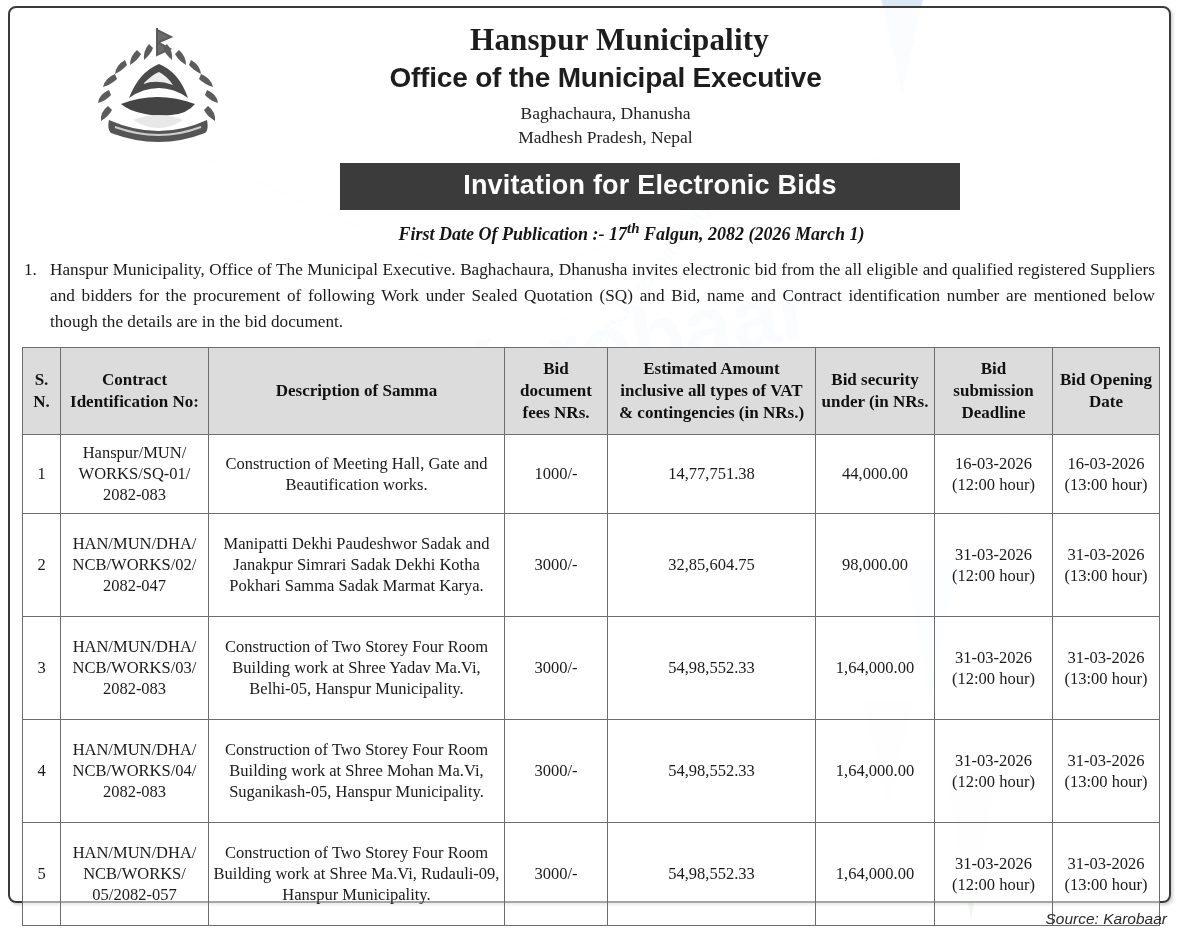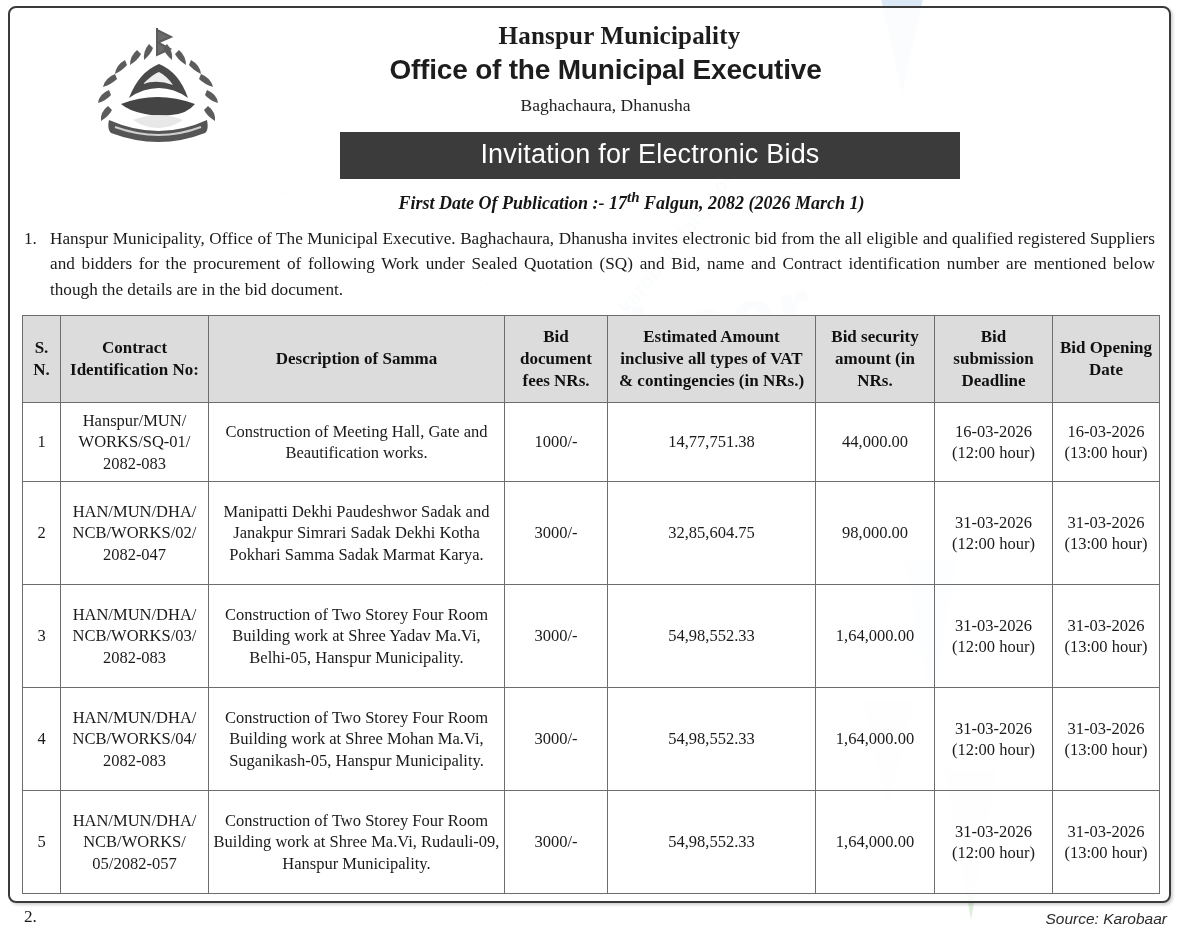--- a/index.html
+++ b/index.html
@@ -72,21 +72,21 @@
     left: 75px;
     top: 12px;
     width: 146px;
     height: 130px;
   }
 
   .org-name {
     text-align:center;
     font-family:"Liberation Serif", serif;
     font-weight:bold;
-    font-size: 25px;
+    font-size: 31px;
     letter-spacing:.2px;
     color:#1d1d1d;
     margin-top: 6px;
     padding-left: 60px;
   }
   .org-office {
     text-align:center;
     font-family:"Liberation Sans", sans-serif;
     font-weight:bold;
     font-size: 28px;
@@ -104,21 +104,21 @@
     color:#222;
   }
 
   .banner {
     margin: 14px auto 0 auto;
     width: 620px;
     background:#3b3b3b;
     color:#ffffff;
     text-align:center;
     font-family:"Liberation Sans", sans-serif;
-    font-weight:normal;
+    font-weight:bold;
     font-size: 27px;
     padding: 7px 0 9px 0;
     letter-spacing:.2px;
     margin-left: 330px;
   }
 
   .pubdate {
     text-align:center;
     font-weight:bold;
     font-style:italic;
@@ -234,20 +234,21 @@
 
           <path d="M24 100 q50 22 98 0 q2 10 -2 13 q-46 18 -94 0 q-4 -4 -2 -13 z" fill="#555"></path>
           <path d="M30 107 q44 16 86 0" stroke="#cfcfcf" stroke-width="2" fill="none"></path>
         </g>
       </svg>
 
       <div class="org-name">Hanspur Municipality</div>
       <div class="org-office">Office of the Municipal Executive</div>
       <div class="org-addr">
         <div>Baghachaura, Dhanusha</div>
+        <div>Madhesh Pradesh, Nepal</div>
       </div>
 
       <div class="banner">Invitation for Electronic Bids</div>
 
       <div class="pubdate">
         <span>First Date Of Publication :- 17</span><sup>th</sup><span> Falgun, 2082 (2026 March 1)</span>
       </div>
     </div>
 
     <div class="para">
@@ -266,21 +267,21 @@
           <col class="c-sub">
           <col class="c-open">
       </colgroup>
       <thead>
         <tr>
           <th>S. N.</th>
           <th>Contract Identification No:</th>
           <th>Description of Samma</th>
           <th>Bid document fees NRs.</th>
           <th>Estimated Amount inclusive all types of VAT &amp; contingencies (in NRs.)</th>
-          <th>Bid security amount (in NRs.</th>
+          <th>Bid security under (in NRs.</th>
           <th>Bid submission Deadline</th>
           <th>Bid Opening Date</th>
         </tr>
       </thead>
       <tbody>
         <tr class="row-h1">
           <td>1</td>
           <td>Hanspur/MUN/ WORKS/SQ-01/ 2082-083</td>
           <td>Construction of Meeting Hall, Gate and Beautification works.</td>
           <td>1000/-</td>

